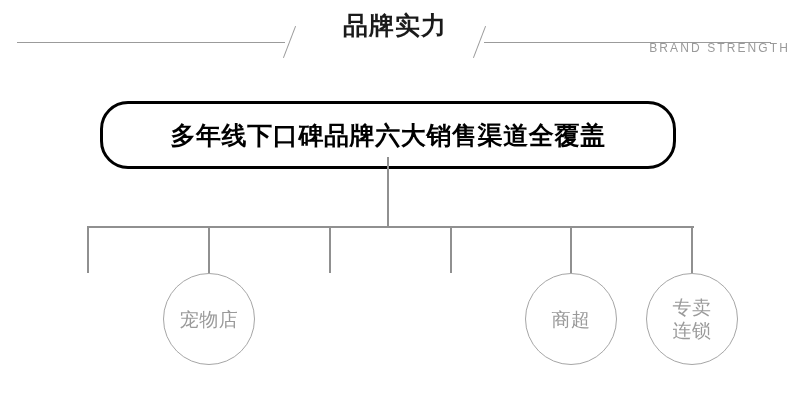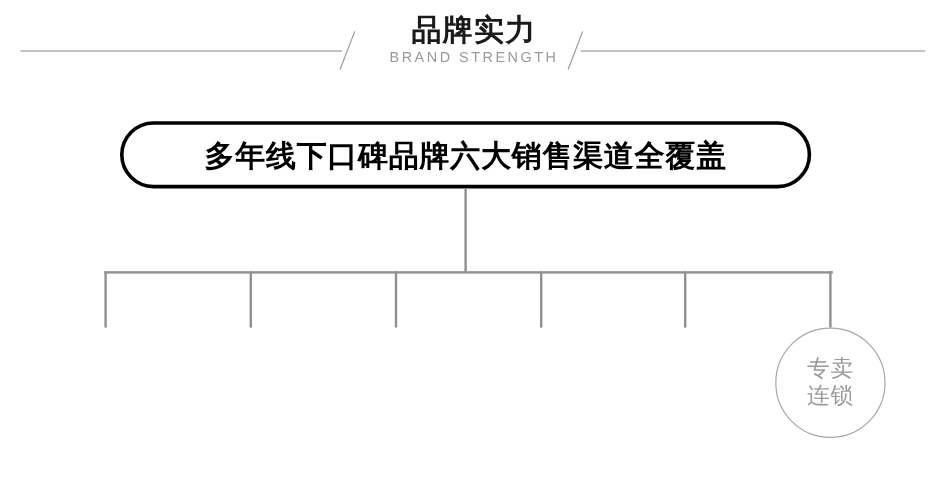--- a/index.html
+++ b/index.html
@@ -34,21 +34,21 @@
     font-weight: bold;
     color: #1a1a1a;
     letter-spacing: 1px;
     line-height: 29px;
   }
   .header-sub {
     position: absolute;
     left: 0;
     top: 41px;
     width: 790px;
-    text-align: center;
+    text-align: right;
     font-size: 12px;
     font-weight: normal;
     color: #9a9a9a;
     letter-spacing: 2.1px;
     line-height: 15px;
   }
   .rule {
     position: absolute;
     top: 42px;
     height: 1px;
@@ -68,21 +68,21 @@
   }
   .slash-left  { left: 289px; }
   .slash-right { left: 479px; }
 
   
   .pill {
     position: absolute;
     left: 100px;
     top: 101px;
     width: 576px;
-    height: 56px;
+    height: 68px;
     box-sizing: border-box;
     border: 3px solid #000000;
     border-radius: 28px;
     background: #ffffff;
   }
   .pill-text {
     position: absolute;
     left: 0;
     top: 0;
     width: 100%;
@@ -163,18 +163,24 @@
 
   <div class="conn conn-trunk"></div>
   <div class="conn conn-bar"></div>
   <div class="conn conn-drop" style="left:87px"></div>
   <div class="conn conn-drop" style="left:208px"></div>
   <div class="conn conn-drop" style="left:329px"></div>
   <div class="conn conn-drop" style="left:450px"></div>
   <div class="conn conn-drop" style="left:570px"></div>
   <div class="conn conn-drop" style="left:691px"></div>
 
+  <div class="circle" style="left:163px">
+    <span class="circle-label">宠物店</span>
+  </div>
+  <div class="circle" style="left:525px">
+    <span class="circle-label">商超</span>
+  </div>
   <div class="circle" style="left:646px">
     <span class="circle-label">专卖
 连锁</span>
   </div>
 
 </div>
 
 </body></html>

